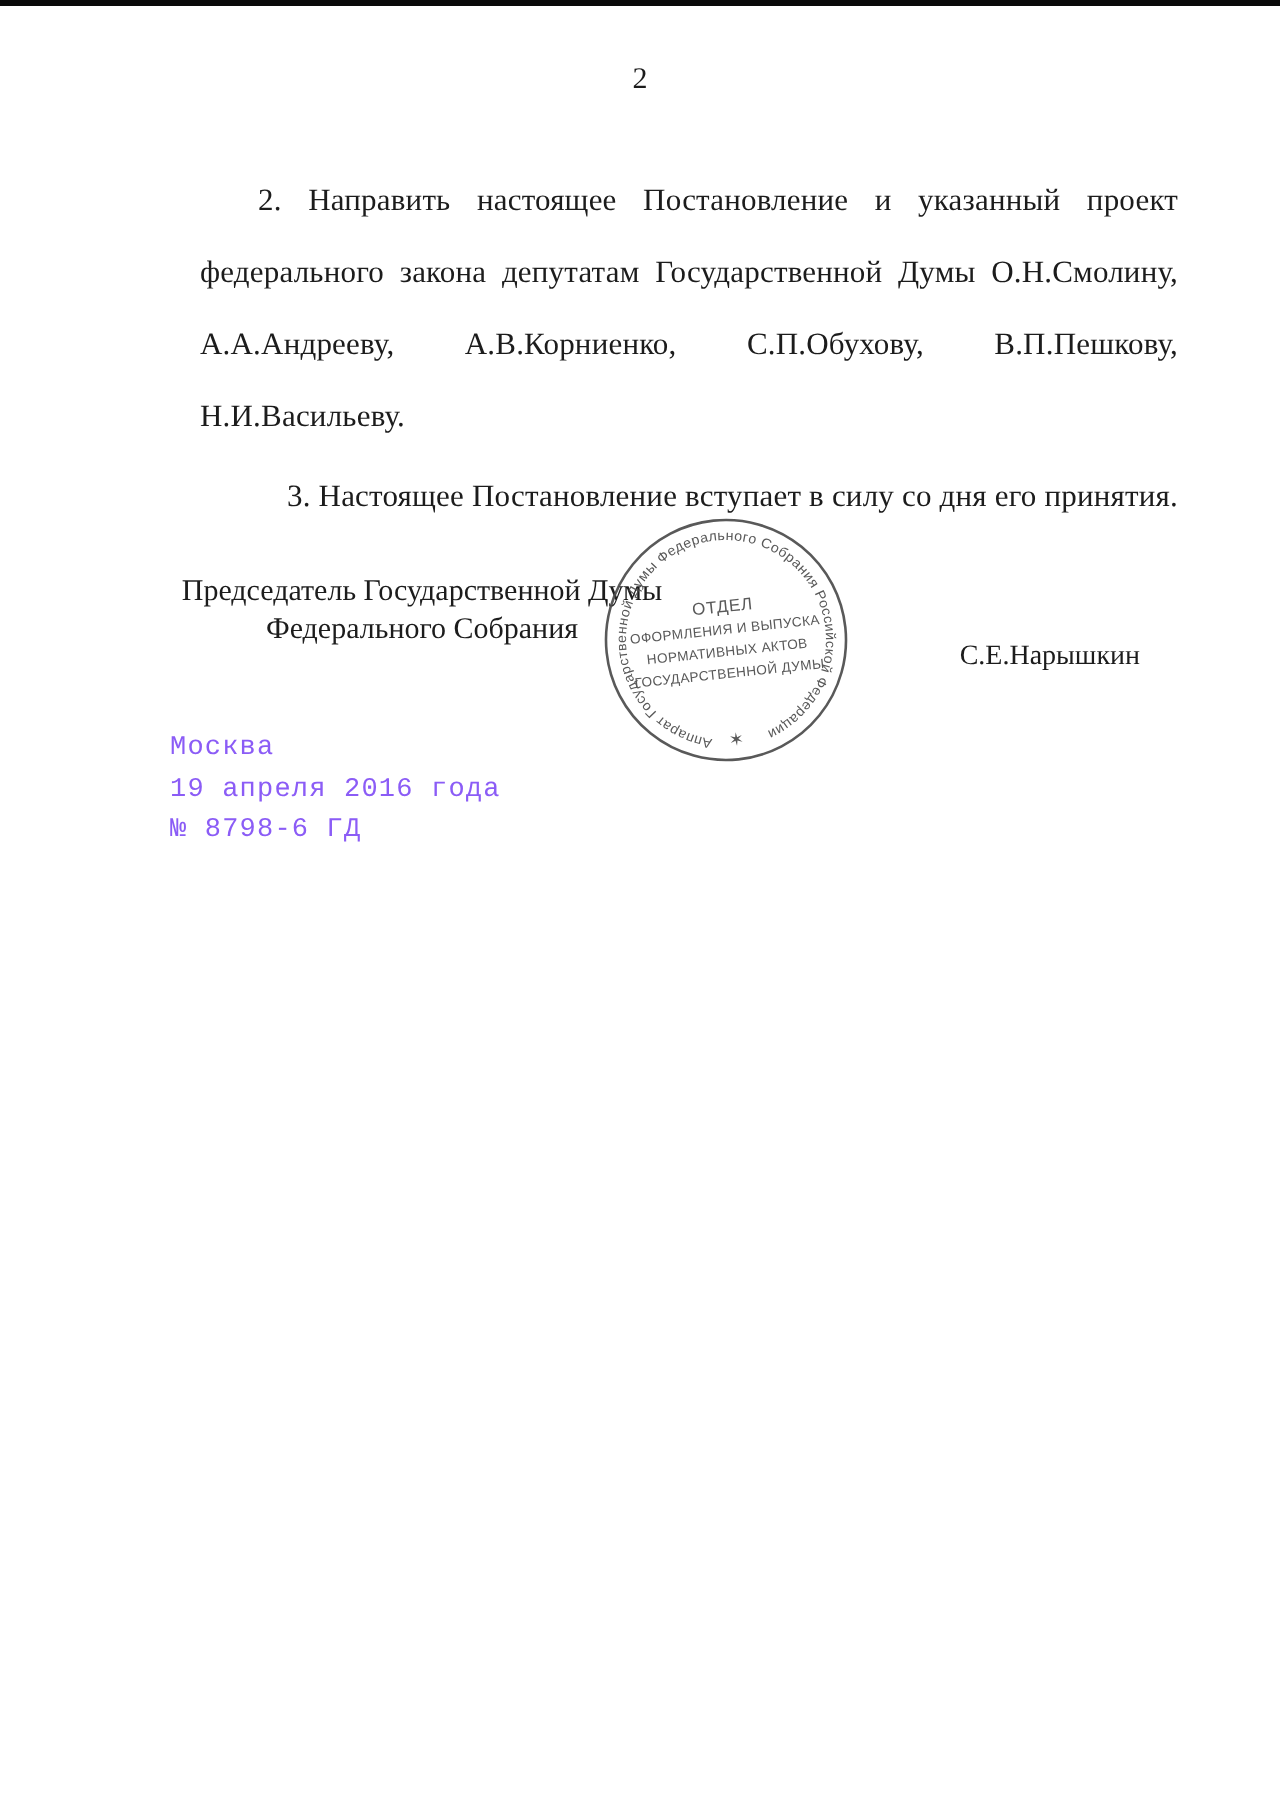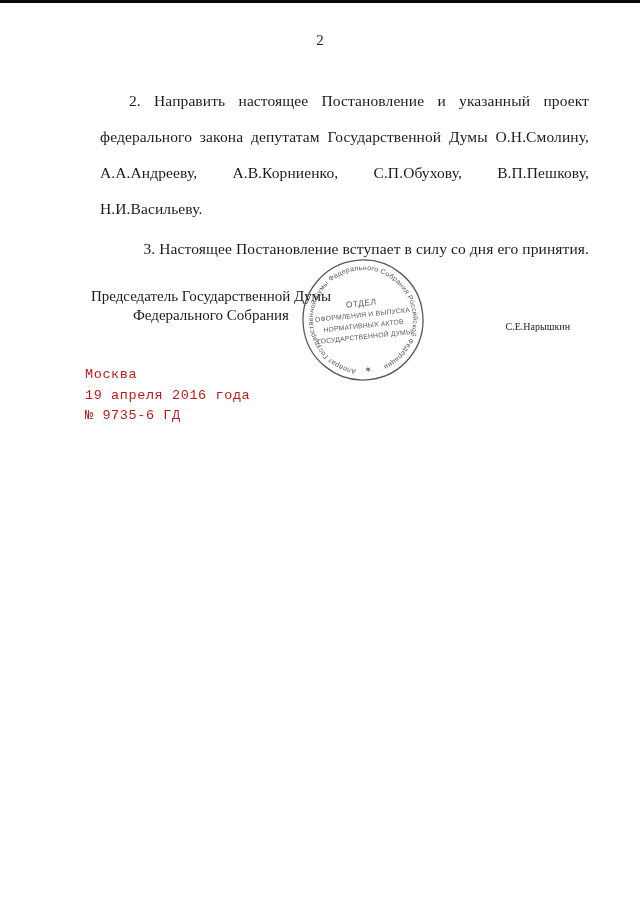--- a/index.html
+++ b/index.html
@@ -45,31 +45,31 @@
     top: 284px;
     width: 254px;
     text-align: center;
     font-size: 15px;
     line-height: 18.5px;
   }
   .sig-name {
     position: absolute;
     top: 318px;
     right: 70px;
-    font-size: 10px;
+    font-size: 14px;
   }
   .issuance {
     position: absolute;
     left: 85px;
     top: 362px;
     font-family: "Liberation Mono", "DejaVu Sans Mono", monospace;
     font-size: 13.5px;
     line-height: 20.5px;
     letter-spacing: 0.6px;
-    color: #b91c1c;
+    color: #8b5cf6;
   }
   .stamp {
     position: absolute;
     left: 299px;
     top: 253px;
     opacity: 0.92;
   }
   .stamp text, .stamp textPath {
     font-family: "Liberation Sans", "DejaVu Sans", sans-serif;
     fill: #4b4b4b;
@@ -106,16 +106,16 @@
       <text x="64" y="50" text-anchor="middle" font-size="8.5" letter-spacing="0.4">ОТДЕЛ</text>
       <text x="64" y="61" text-anchor="middle" font-size="6.8" letter-spacing="0.2">ОФОРМЛЕНИЯ И ВЫПУСКА</text>
       <text x="64" y="72" text-anchor="middle" font-size="6.8" letter-spacing="0.2">НОРМАТИВНЫХ АКТОВ</text>
       <text x="64" y="83" text-anchor="middle" font-size="6.8" letter-spacing="0.2">ГОСУДАРСТВЕННОЙ ДУМЫ</text>
     </g>
   </svg>
 
   <div class="issuance">
     <div>Москва</div>
     <div>19 апреля 2016 года</div>
-    <div>№ 9735-6 ГД</div>
+    <div>№ 8798-6 ГД</div>
   </div>
 
 </div>
 
 </body></html>

